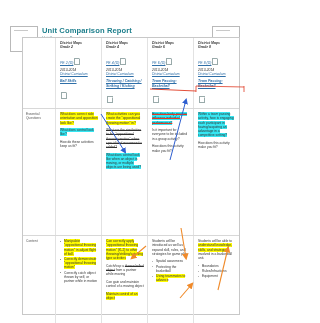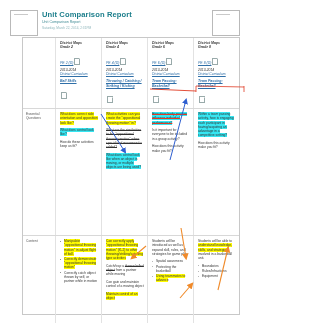--- a/index.html
+++ b/index.html
@@ -6,21 +6,21 @@
   body{
     width:250px;height:323px;overflow:hidden;
     background:#ffffff;
     font-family:"Liberation Sans","DejaVu Sans",sans-serif;
     color:#222;
     -webkit-font-smoothing:none;
   }
   .page{position:relative;width:250px;height:323px;background:#fff;}
 
   
-  .hdr{position:absolute;left:0;top:0;width:250px;height:36px;}
+  .hdr{position:absolute;left:0;top:16px;width:250px;height:36px;}
   .logo-box{position:absolute;border:1px solid #b9b9b9;background:#fff;}
   .logo-l{left:10px;top:10px;width:26px;height:24px;}
   .logo-r{left:212px;top:10px;width:26px;height:24px;}
   .logo-box .bar{position:absolute;left:3px;top:3px;width:14px;height:1px;background:#c9c9c9;}
 
   .title{position:absolute;left:42px;top:10px;font-size:7.6px;font-weight:bold;
          color:#1d7f8c;letter-spacing:.1px;line-height:9px;white-space:nowrap;}
   .subtitle{position:absolute;left:42px;top:20px;font-size:3.6px;color:#3f8a93;
             line-height:4px;white-space:nowrap;}
   .datetime{position:absolute;left:42px;top:25.5px;font-size:3.2px;color:#8fb6bb;

